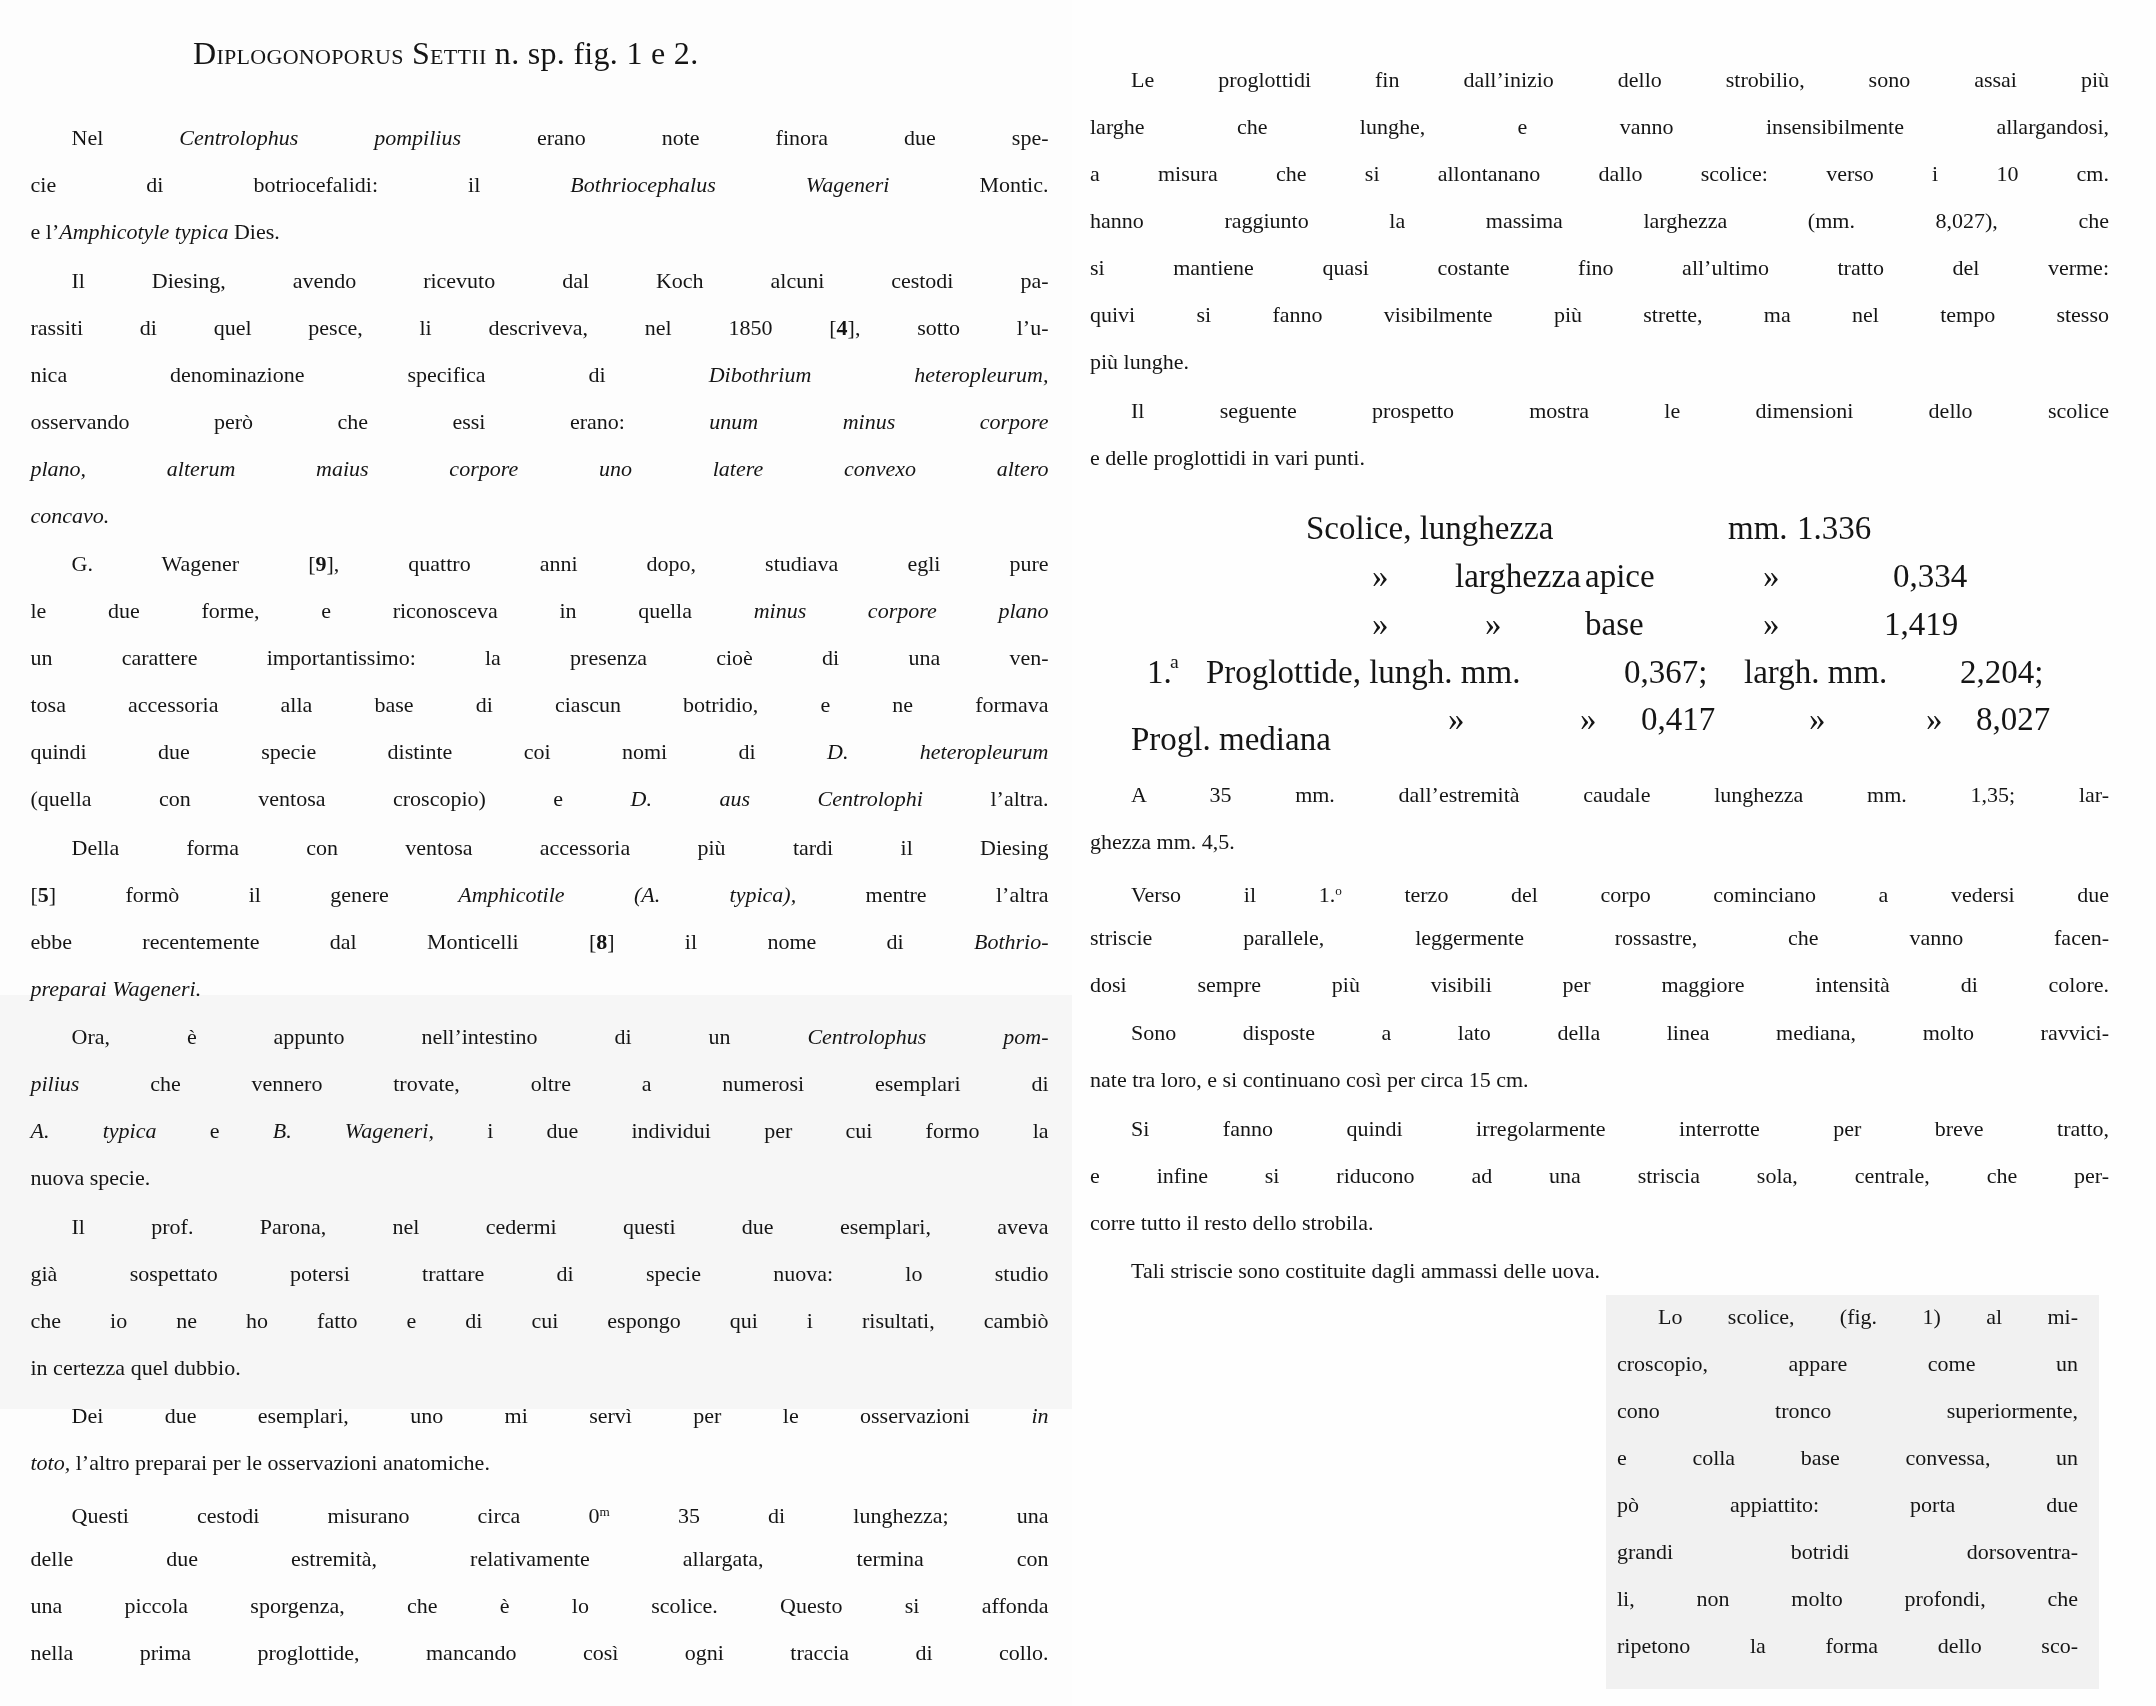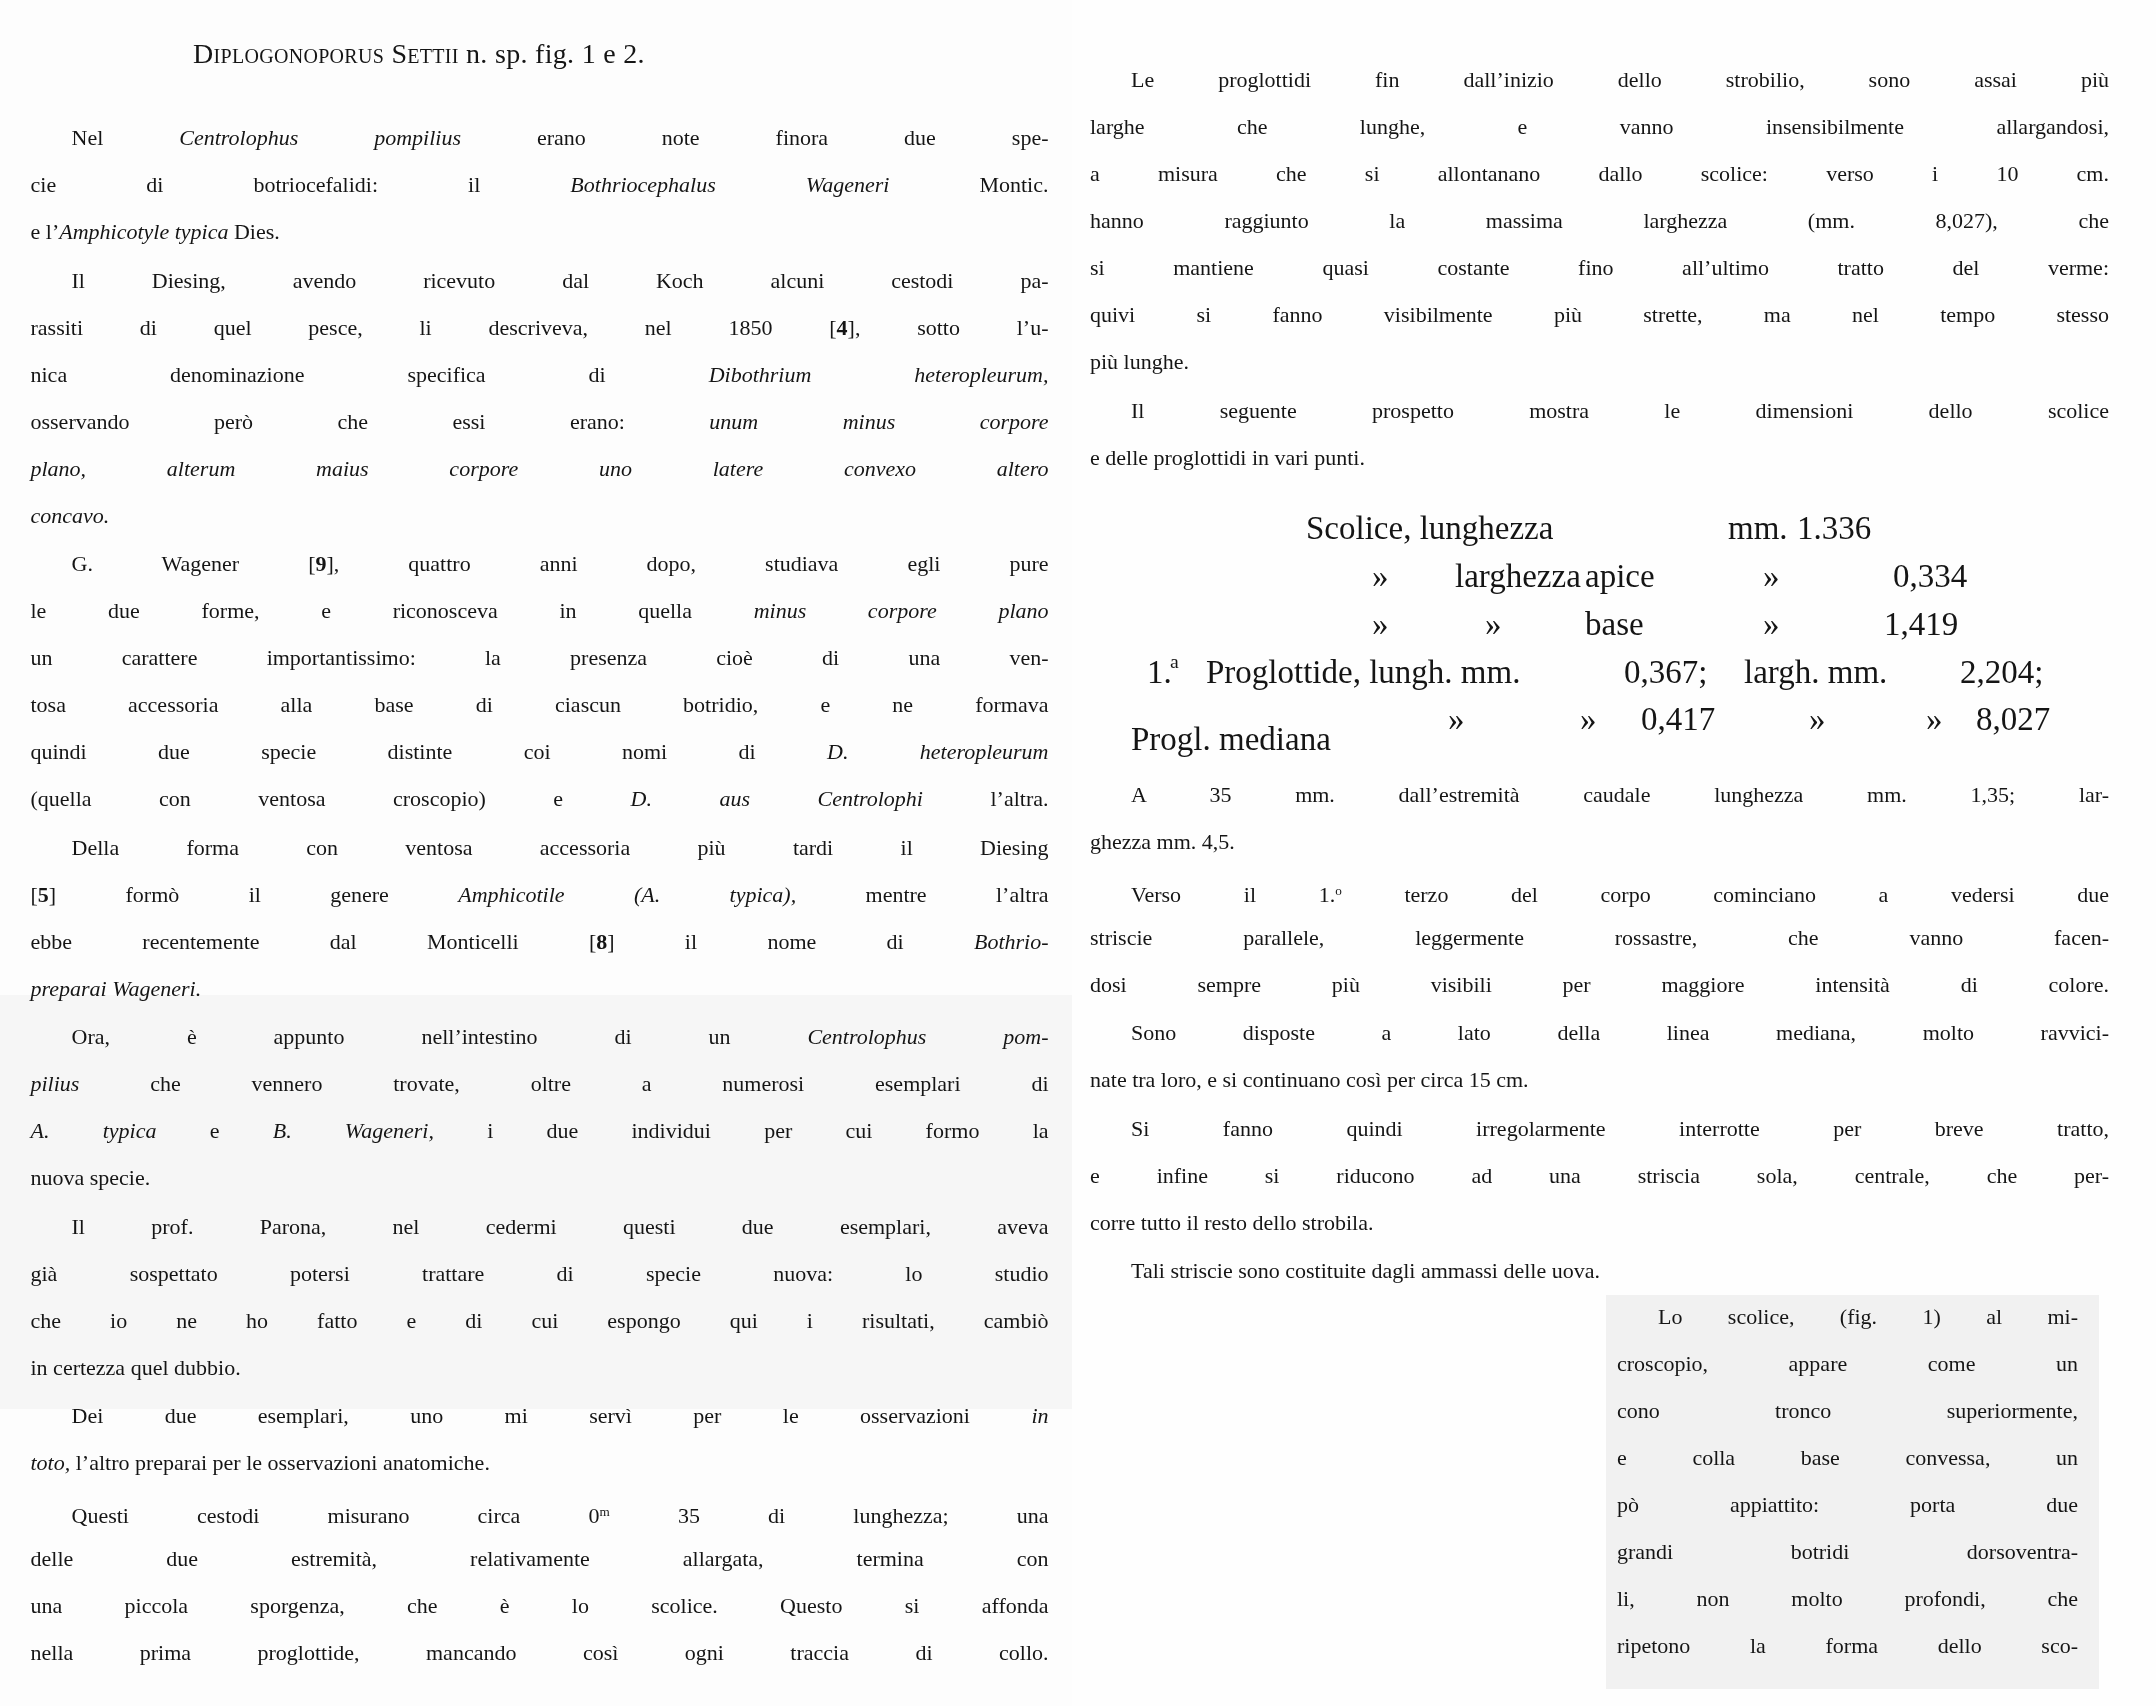--- a/index.html
+++ b/index.html
@@ -9,21 +9,21 @@
     font-family: "Liberation Serif", "DejaVu Serif", serif;
   }
   .page { position: absolute; inset: 0; }
   .tint { position: absolute; pointer-events: none; }
   .tint-left { left: 0; top: 995px; width: 1072px; height: 414px; background: #f6f6f6; }
   .tint-right { left: 1606px; top: 1295px; width: 493px; height: 394px; background: #f1f1f1; }
   .tint-col { left: 1072px; top: 0; width: 1085px; height: 1706px; background: #fefefe; }
 
   .title {
     position: absolute; left: 193px; top: 29.6px; width: 709px;
-    font-size: 28px; line-height: 47px; white-space: nowrap; letter-spacing: 0.3px;
+    font-size: 32px; line-height: 47px; white-space: nowrap; letter-spacing: 0.3px;
   }
   .title .sc { font-variant: small-caps; }
 
   .col { position: absolute; font-size: 22px; }
   .col-left { left: 30.5px; top: 114px; width: 1018px; }
   .col-right { left: 1090px; top: 56px; width: 1019px; }
   .col-right-b { left: 1090px; top: 771px; width: 1019px; }
   .col-final { left: 1617px; top: 1293px; width: 461px; }
 
   .para { margin: 0 0 1.5px 0; }

